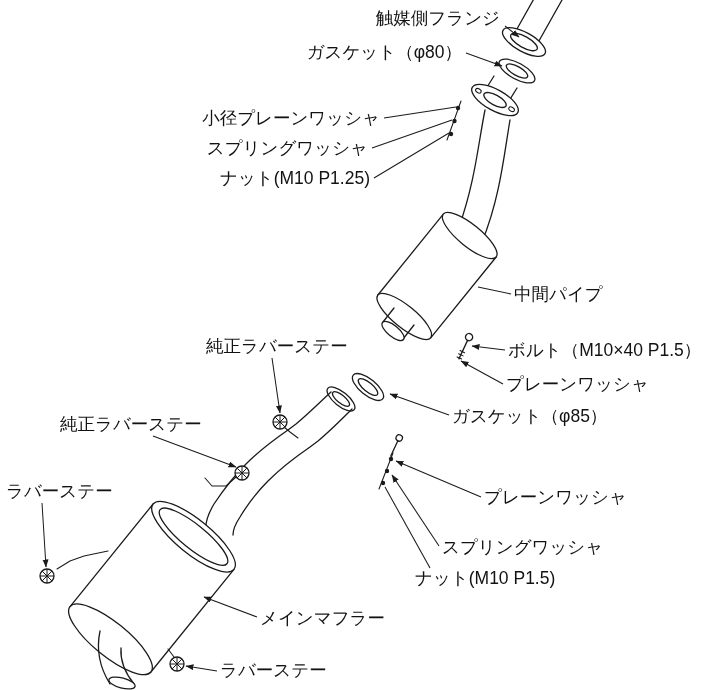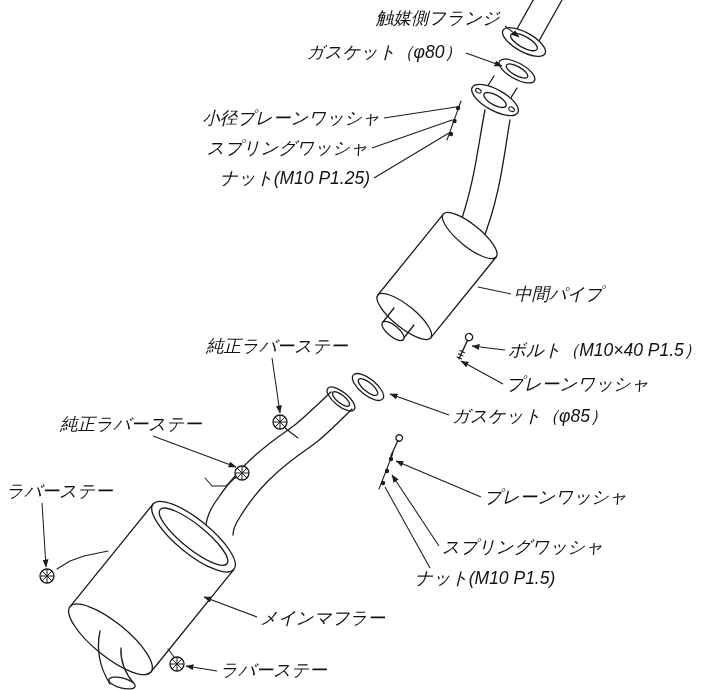--- a/index.html
+++ b/index.html
@@ -1,16 +1,16 @@
 <!DOCTYPE html>
 <html><head>
 <meta charset="utf-8">
 <style>
   html,body{margin:0;padding:0;background:#ffffff;}
-  .stage{width:720px;height:690px;position:relative;background:#ffffff;overflow:hidden;font-style:italic;}
+  .stage{width:720px;height:690px;position:relative;background:#ffffff;overflow:hidden;}
   svg{display:block;}
   .ln{fill:none;stroke:#1b1b1b;stroke-width:1.3;stroke-linecap:round;stroke-linejoin:round;}
   .thin{stroke-width:1.05;}
   .cap{fill:#ffffff;stroke:#1b1b1b;stroke-width:1.3;}
   .fillw{fill:#ffffff;stroke:none;}
   .dot{fill:#1b1b1b;stroke:none;}
   .leader{fill:none;stroke:#1b1b1b;stroke-width:1.05;}
   text.lbl{font-family:"Liberation Sans","DejaVu Sans",sans-serif;font-size:17.5px;fill:#121212;}
 </style>
 </head>

